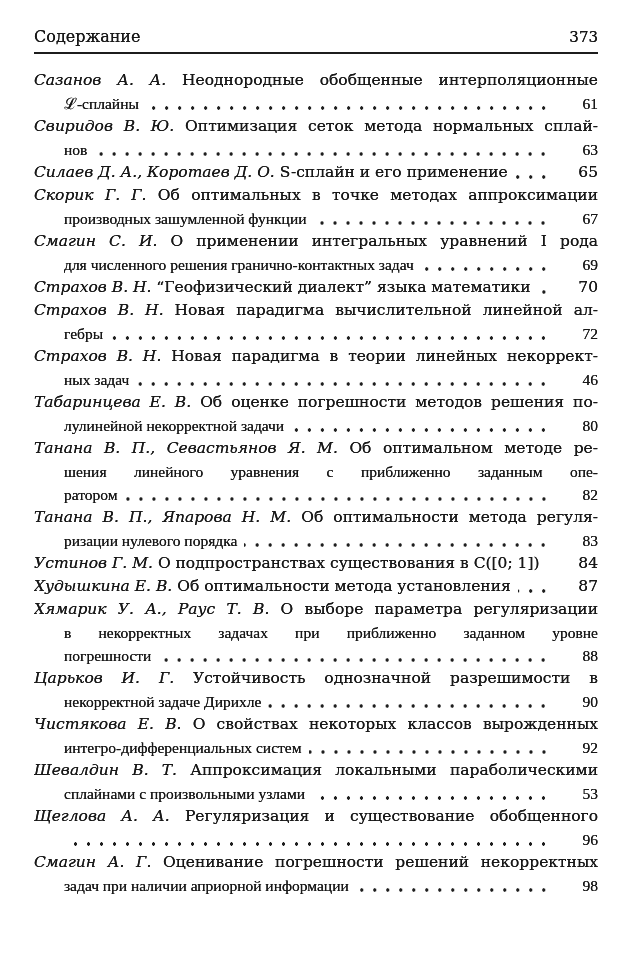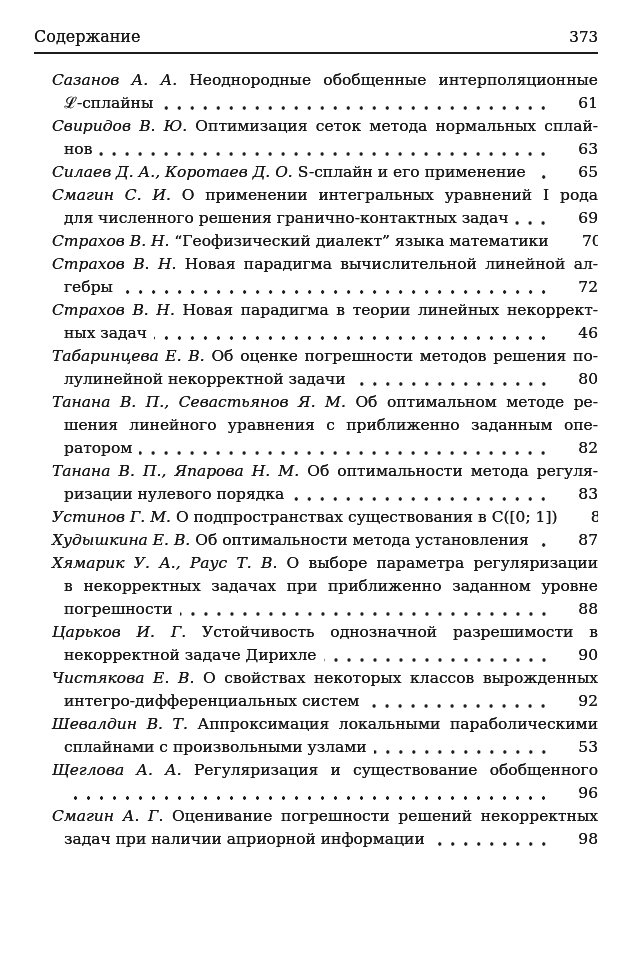--- a/index.html
+++ b/index.html
@@ -49,40 +49,40 @@
     height: 23px;
     overflow: hidden;
   }
   
   .fill {
     text-align: justify;
     text-align-last: justify;
     -moz-text-align-last: justify;
   }
   
-  .cont { padding-left: 30px; }
+  .cont { padding-left: 30px; font-family: Liberation Serif, serif; }
   
   .last { display: flex; }
   .last .txt { white-space: nowrap; }
   .leader {
     flex: 1;
     margin: 0 8px 0 7px;
     background-image: radial-gradient(circle, #1e1e1e 1.5px, rgba(0,0,0,0) 1.9px);
     background-size: 13px 4px;
     background-repeat: repeat-x;
     background-position: right 2px bottom 5px;
   }
   .leader.nodots { background: none; }
   .pg {
     min-width: 26px;
     text-align: right;
     white-space: nowrap;
     margin-left: 12px;
   }
-  .author { font-style: italic; margin-left: 18px; }
+  .author { font-style: italic; }
 </style>
 </head>
 <body>
 
 <div class="page">
   <div class="content">
 
     <div class="running-header">
       <span>Содержание</span>
       <span class="pagenum">373</span>
@@ -108,20 +108,28 @@
           </div>
         </div>
         <div class="entry">
           <div class="line last">
             <span class="txt"><span class="author">Силаев Д. А., Коротаев Д. О.</span> S-сплайн и его применение</span>
             <span class="leader"></span>
             <span class="pg">65</span>
           </div>
         </div>
         <div class="entry">
+          <div class="line fill"><span class="author">Скорик Г. Г.</span> Об оптимальных в точке методах аппроксимации</div>
+          <div class="line cont last">
+            <span class="txt">производных зашумленной функции</span>
+            <span class="leader"></span>
+            <span class="pg">67</span>
+          </div>
+        </div>
+        <div class="entry">
           <div class="line fill"><span class="author">Смагин С. И.</span> О применении интегральных уравнений I рода</div>
           <div class="line cont last">
             <span class="txt">для численного решения гранично-контактных задач</span>
             <span class="leader"></span>
             <span class="pg">69</span>
           </div>
         </div>
         <div class="entry">
           <div class="line last">
             <span class="txt"><span class="author">Страхов В. Н.</span> “Геофизический диалект” языка математики</span>

